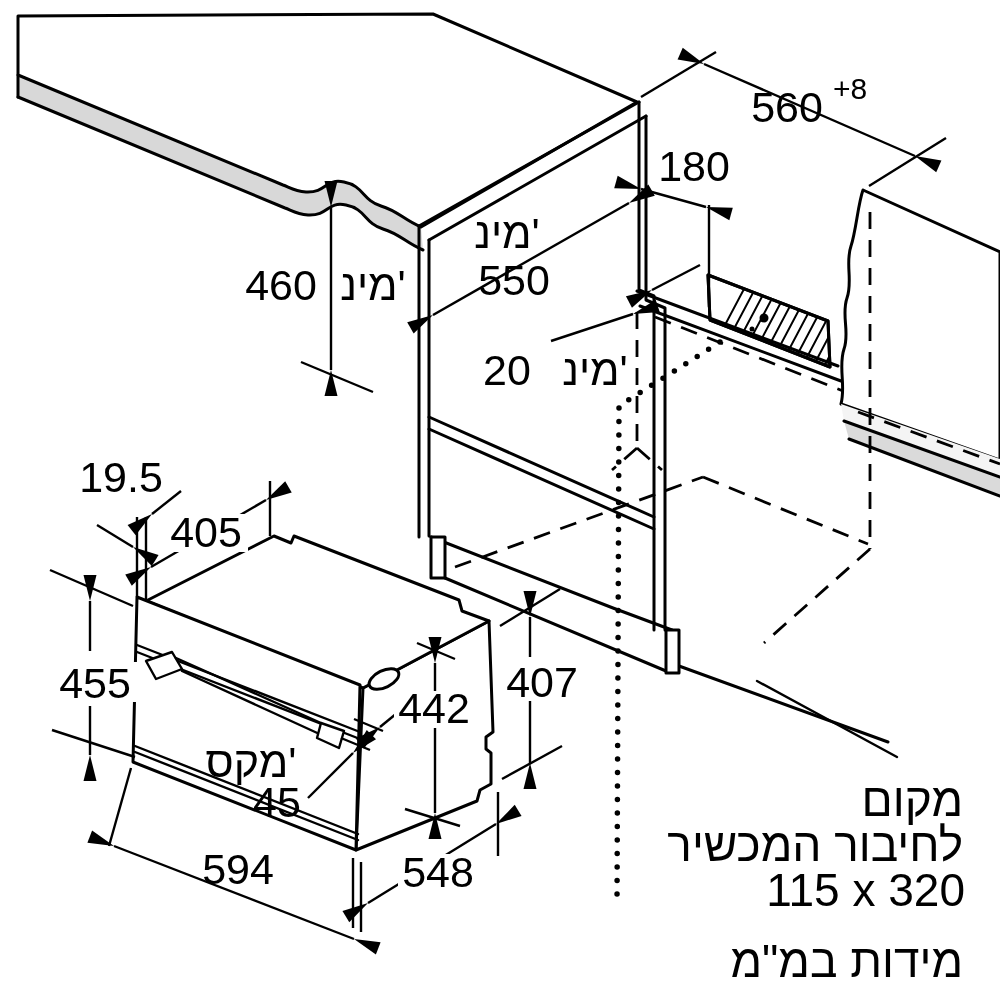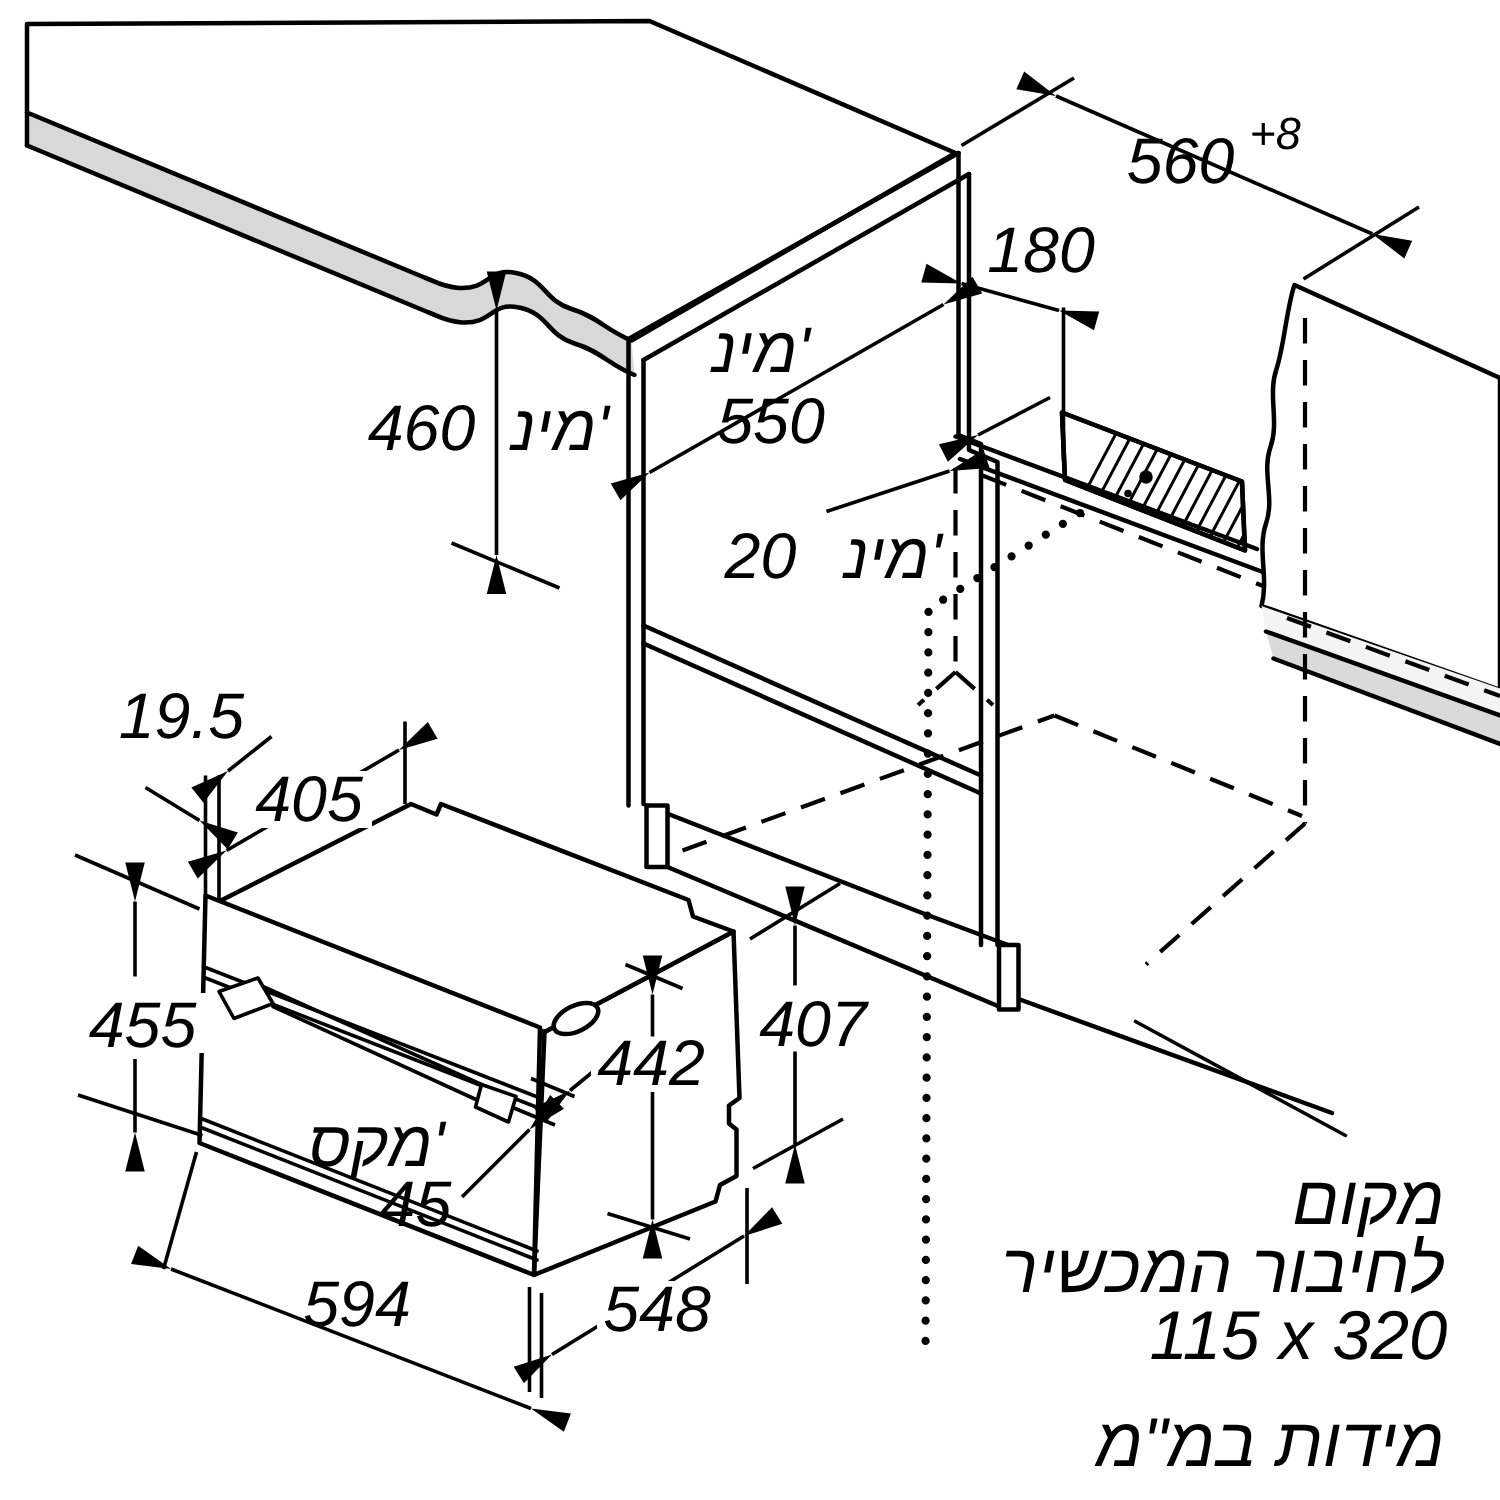--- a/index.html
+++ b/index.html
@@ -1,16 +1,16 @@
 <!DOCTYPE html>
 <html><head>
 <meta charset="utf-8">
 <style>
   html,body{margin:0;padding:0;background:#fff;}
-  .stage{width:1000px;height:1000px;position:relative;background:#fff;font-style:italic;}
+  .stage{width:1000px;height:1000px;position:relative;background:#fff;}
   svg{display:block;}
   text{font-family:"Liberation Sans","DejaVu Sans",sans-serif;fill:#000;}
   .t43{font-size:43px;}
   .t30{font-size:30px;}
   .t46{font-size:46px;}
   .mid{text-anchor:middle;}
   .end{text-anchor:end;}
   .ln{stroke:#000;stroke-width:3;fill:none;stroke-linecap:round;stroke-linejoin:round;}
   .ln2{stroke:#000;stroke-width:2.4;fill:none;stroke-linecap:round;stroke-linejoin:round;}
   .dim{stroke:#000;stroke-width:2.4;fill:none;}

